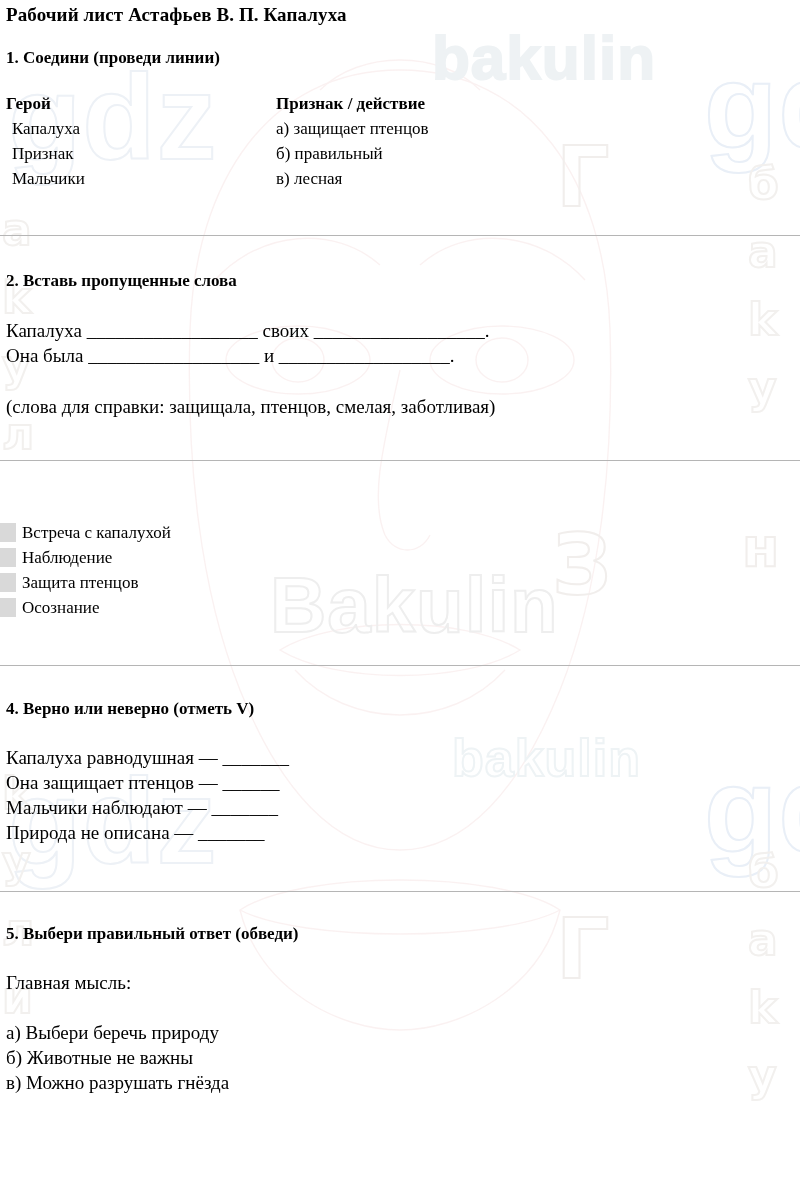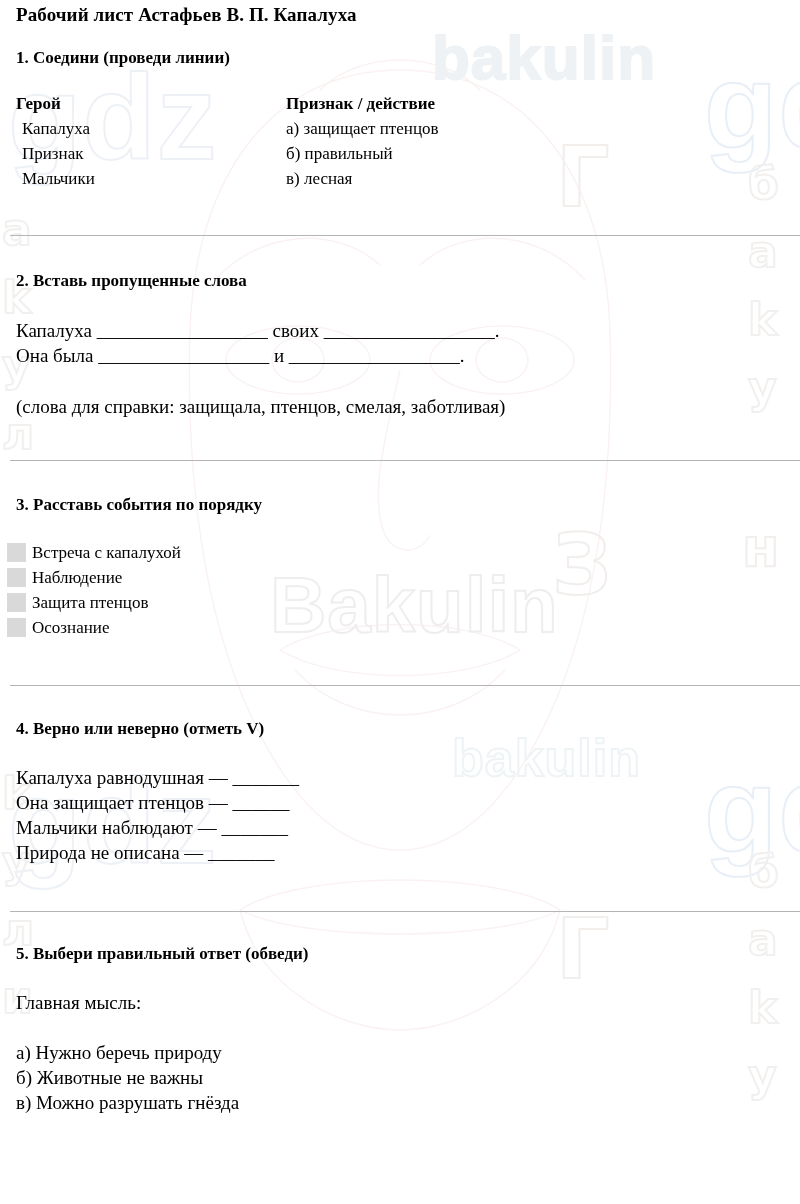--- a/index.html
+++ b/index.html
@@ -103,21 +103,21 @@
     top: 30px;
     width: 560px;
     height: 1050px;
     opacity: 0.5;
   }
 
   
   .sheet {
     position: relative;
     z-index: 2;
-    padding: 0 16px;
+    padding: 0 6px;
   }
   .page-title {
     font-size: 19px;
     font-weight: 700;
     margin: 4px 0 0 0;
     letter-spacing: 0.1px;
   }
   .section-head {
     font-size: 17px;
     font-weight: 700;
@@ -243,21 +243,20 @@
   <div class="row-line"><span>Капалуха </span><span>__________________</span><span> своих </span><span>__________________</span><span>.</span></div>
   <div class="row-line"><span>Она была </span><span>__________________</span><span> и </span><span>__________________</span><span>.</span></div>
 
   <div style="height:26px"></div>
   <div class="row-line">(слова для справки: защищала, птенцов, смелая, заботливая)</div>
 
   <div style="height:41px"></div>
   <hr class="divider">
 
   <div style="height:34px"></div>
-  <div class="section-head">3. Расставь события по порядку</div>
 
   <div style="height:25px"></div>
   <div>
     <div class="check-row">
       <span class="check-box"></span>
       <span class="check-label">Встреча с капалухой</span>
     </div>
     <div class="check-row">
       <span class="check-box"></span>
       <span class="check-label">Наблюдение</span>
@@ -290,18 +289,18 @@
   <hr class="divider">
 
   <div style="height:32px"></div>
   <div class="section-head">5. Выбери правильный ответ (обведи)</div>
 
   <div style="height:26px"></div>
   <div class="row-line">Главная мысль:</div>
 
   <div style="height:25px"></div>
   <div>
-    <div class="row-line">а) Нужно беречь природу</div>
+    <div class="row-line">а) Выбери беречь природу</div>
     <div class="row-line">б) Животные не важны</div>
     <div class="row-line">в) Можно разрушать гнёзда</div>
   </div>
 
 </div>
 
 </body></html>

